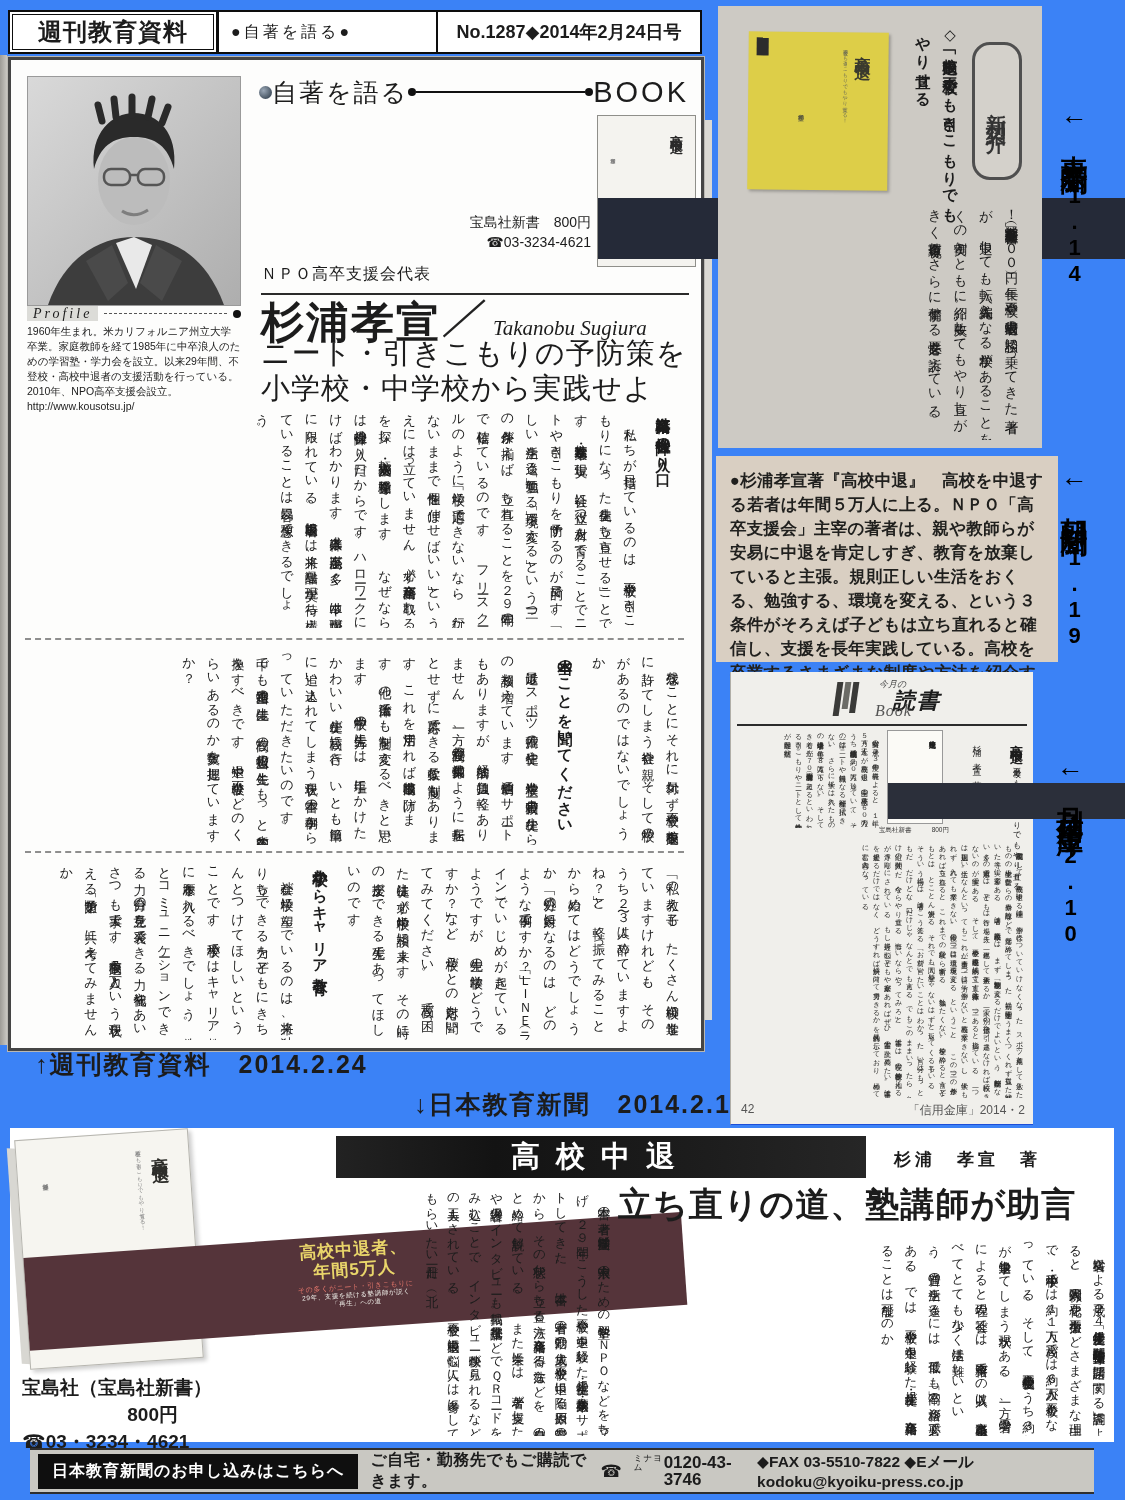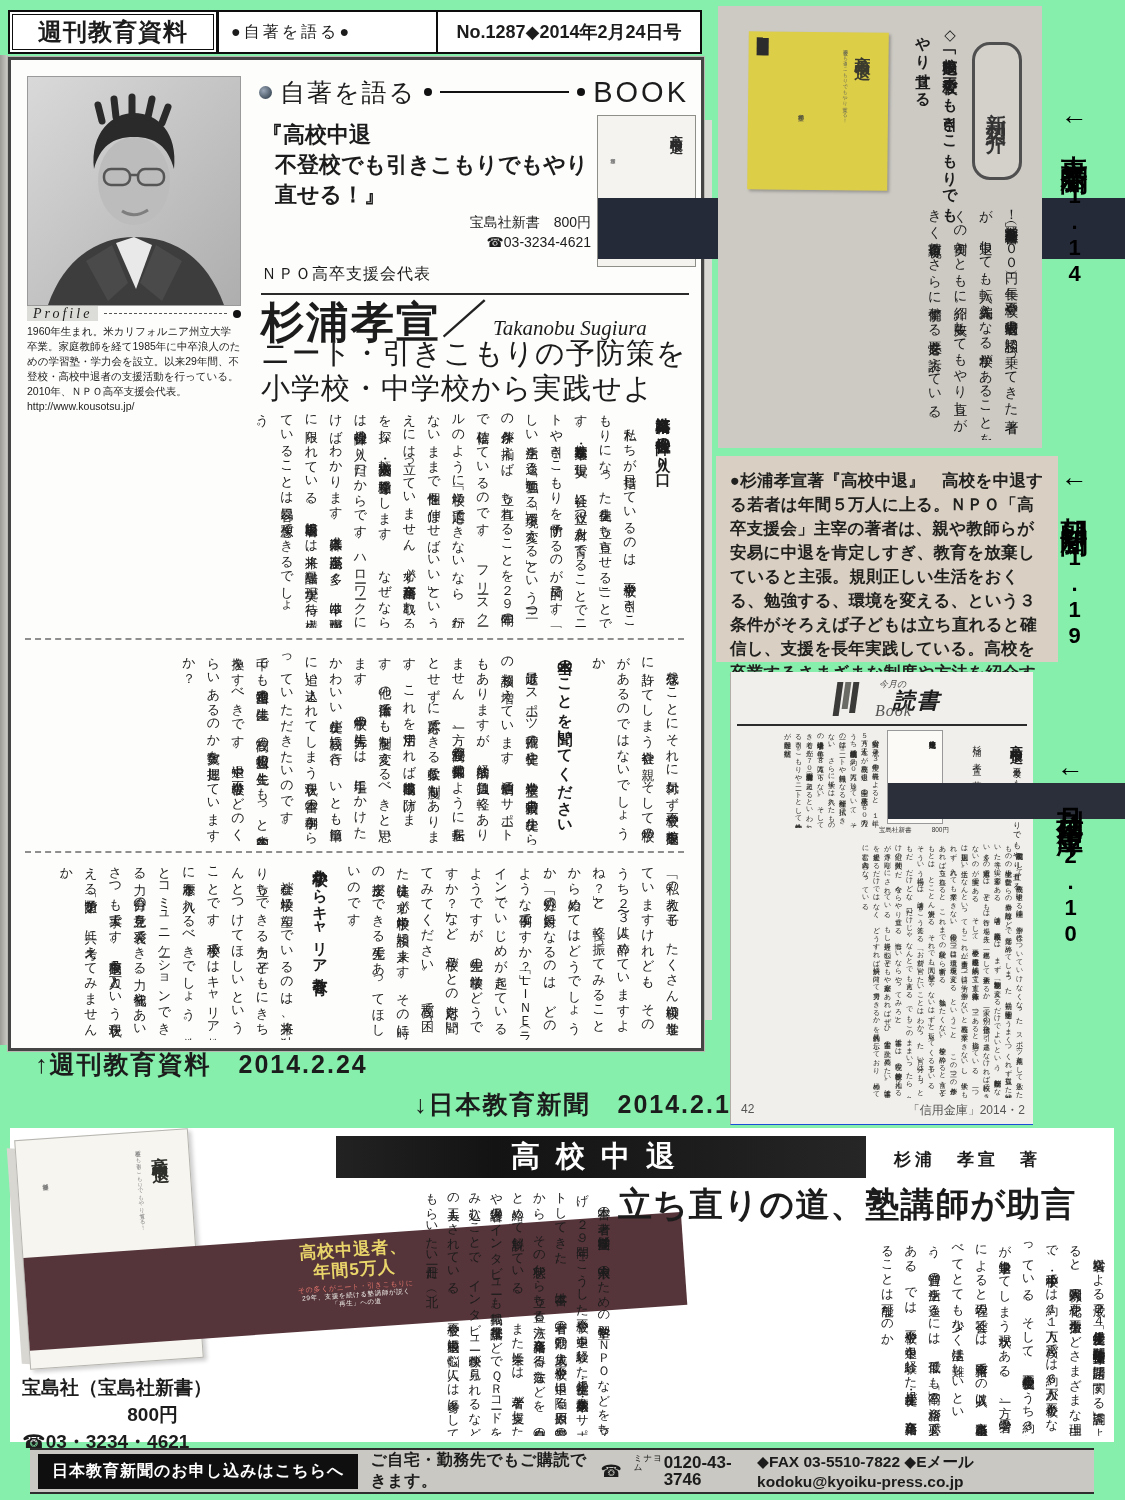--- a/index.html
+++ b/index.html
@@ -1,36 +1,36 @@
 <!DOCTYPE html>
 <html lang="ja"><head>
 <meta charset="utf-8">
 <style>
   html,body{margin:0;padding:0;background:#ffffff;}
-  #page{position:relative;width:1125px;height:1500px;background:#86efac;overflow:hidden;
+  #page{position:relative;width:1125px;height:1500px;background:#3b82f6;overflow:hidden;
         font-family:"Liberation Sans","DejaVu Sans",sans-serif;color:#1c1c1c;}
   .abs{position:absolute;}
 
   
   .scan-edge-left{left:0;top:55px;width:7px;height:990px;background:linear-gradient(90deg,#9d9b96,#c9c7c2);}
   .scan-seam{left:702px;top:120px;width:10px;height:900px;background:#dbd9d3;}
 
   
   .hdr{left:8px;top:10px;width:690px;height:40px;display:flex;align-items:stretch;border:2px solid #0d0d0d;background:#fff;}
   .hdr .brand{display:flex;align-items:center;justify-content:center;width:206px;
       border-right:3px solid #0d0d0d;box-shadow:inset 0 0 0 2px #fff,inset 0 0 0 3px #0d0d0d;
       font-size:24px;font-weight:bold;letter-spacing:1px;}
   .hdr .mid{flex:1;display:flex;align-items:center;padding-left:12px;font-size:16px;letter-spacing:3px;border-right:2px solid #0d0d0d;}
   .hdr .issue{width:262px;display:flex;align-items:center;justify-content:center;font-size:18px;font-weight:bold;text-align:right;}
 
   
   .article{left:8px;top:57px;width:690px;height:988px;border:3px solid #454545;background:#fdfdfc;box-shadow:0 0 0 1px #b9b7b2;}
   .photo{left:16px;top:16px;width:212px;height:228px;border:1px solid #9a9a9a;overflow:hidden;background:#cfcfcf;}
 
-  .series-row{left:248px;top:16px;width:430px;height:32px;display:flex;align-items:center;gap:8px;}
+  .series-row{left:248px;top:16px;width:430px;height:32px;display:flex;align-items:center;}
   .dot{width:13px;height:13px;border-radius:50%;background:radial-gradient(circle at 35% 35%,#9aa7b6,#22303e);flex:none;}
   .dot.small{width:8px;height:8px;background:#111;}
   .series-row .series{font-size:25px;letter-spacing:2px;font-weight:500;}
   .series-row .rule{flex:1;height:0;border-top:2px solid #111;}
   .series-row .book{font-size:29px;letter-spacing:3px;font-weight:500;}
 
   .btitle{left:250px;top:60px;width:340px;font-size:22px;font-weight:bold;line-height:30px;}
   .btitle .l2{padding-left:14px;}
   .pub{left:330px;top:152px;width:250px;text-align:right;font-size:14px;line-height:20px;font-weight:500;}
 
@@ -197,24 +197,20 @@
 
     <div class="abs series-row">
       <span class="dot"></span>
       <span class="series">自著を語る</span>
       <span class="dot small"></span>
       <span class="rule"></span>
       <span class="dot small"></span>
       <span class="book">BOOK</span>
     </div>
 
-    <div class="abs btitle">
-      <div>『高校中退</div>
-      <div class="l2">不登校でも引きこもりでもやり直せる！』</div>
-    </div>
 
     <div class="abs pub">
       <div>宝島社新書　800円</div>
       <div>☎03-3234-4621</div>
     </div>
 
     <div class="abs thumb">
       <span class="vtitle">高校中退</span>
       <span class="vauthor">杉浦孝宣</span>
       <div class="band">
@@ -238,21 +234,21 @@
       <div>ニート・引きこもりの予防策を</div>
       <div>小学校・中学校から実践せよ</div>
     </div>
 
     <div class="abs profile">
       <div class="phead">
         <span class="plabel">Profile</span>
         <span class="pline"></span>
         <span class="dot small"></span>
       </div>
-      <div>1960年生まれ。米カリフォルニア州立大学卒業。家庭教師を経て1985年に中卒浪人のための学習塾・学力会を設立。以来29年間、不登校・高校中退者の支援活動を行っている。2010年、ＮＰＯ高卒支援会代表。http://www.kousotsu.jp/</div>
+      <div>1960年生まれ。米カリフォルニア州立大学卒業。家庭教師を経て1985年に中卒浪人のための学習塾・学力会を設立。以来29年間、不登校・高校中退者の支援活動を行っている。2010年、NPO高卒支援会設立。http://www.kousotsu.jp/</div>
     </div>
 
     <div id="band1" class="abs band vflow">
       
     <span class="h">高卒資格は社会保障の入り口</span><span class="t">　私たちが目指しているのは、不登校や引きこもりになった生徒を「立ち直らせる」ことです。高校進学・卒業を実現し、社会に役立つ人材を育てることでニートや引きこもりを予防するのが目的です。「規則正しい生活を送る」「勉強する」「環境を変える」という三つの条件が揃えば、立ち直れることを２９年間の実践で確信しているのです。</span><span class="t">　フリースクールのように「学校に適応できないなら、行かないままで個性を伸ばせばいい」という考えには立っていません。必ず高卒資格が取れる道を探し、転入・編入支援や受験指導をします。</span><span class="t">　なぜなら高卒資格は社会保障の入り口だからです。ハローワークに行けばわかります。求人条件は高卒以上が多く、中卒は職場が極端に限られている。高校中退者には将来、過酷な現実が待ち構えていることは容易に想像できるでしょう。</span></div>
     <div id="dash1" class="abs dashed"></div>
     <div id="band2" class="abs band vflow">
       
     <span class="t">　残念なことにそれに気付かず不登校や高校中退を安易に許してしまう社会や親、そして学校の現状があるのではないでしょうか。</span><span class="h">本当のことを聞いてください</span><span class="t">　最近はスポーツ推薦の生徒や、進学校や中高一貫校の生徒からの相談も増えています。通信制やサポート校もありますが、経済的な負担は軽くありません。</span><span class="t">　一方、都立高校の補欠募集のように転居を条件とせずに応募できる柔軟な制度もあります。これを活用すれば高校中退は防げます。他の自治体でも制度を変えるべきと思います。</span><span class="t">　中学校の先生方には、手塩にかけたかわいい生徒が高校に行き、いとも簡単に中退に追い込まれてしまう現状を本書の事例から知っていただきたいのです。</span><span class="t">　中でも進路担当の先生は、高校の広報担当の先生ともっと本質的な情報交換をすべきです。中退や不登校はどのくらいあるのか実数を把握していますか？</span></div>
     <div id="dash2" class="abs dashed"></div>

